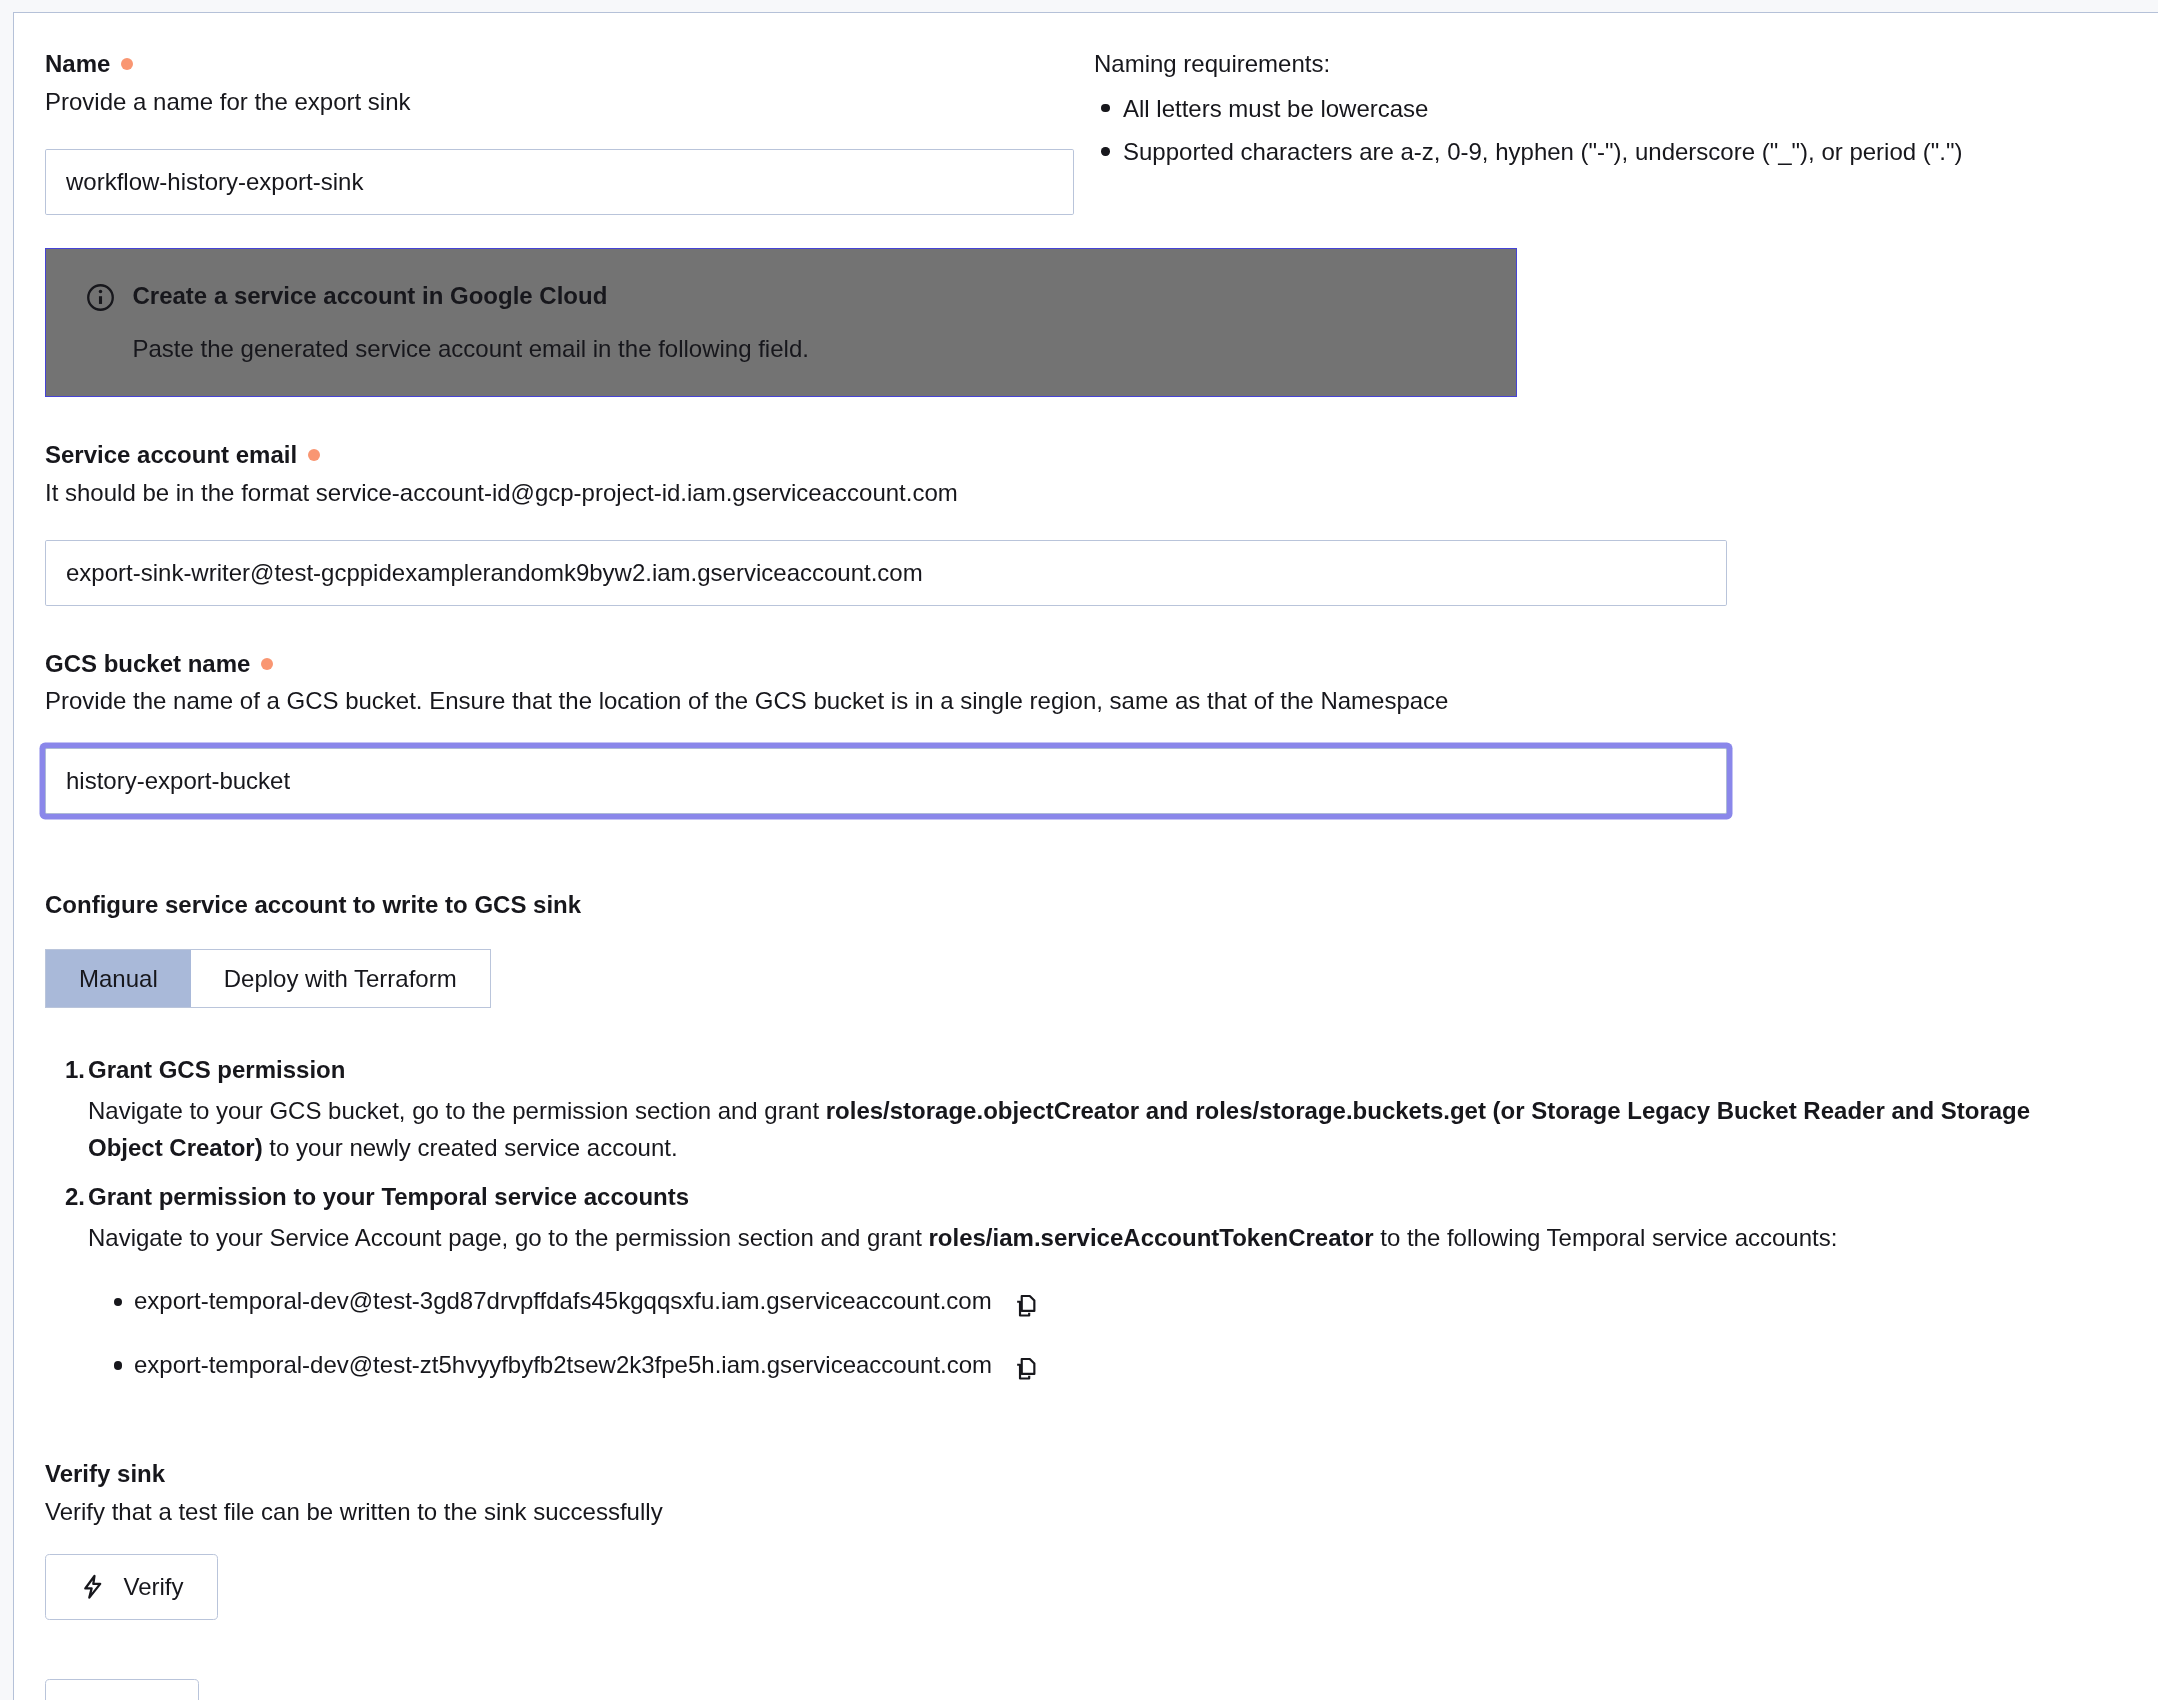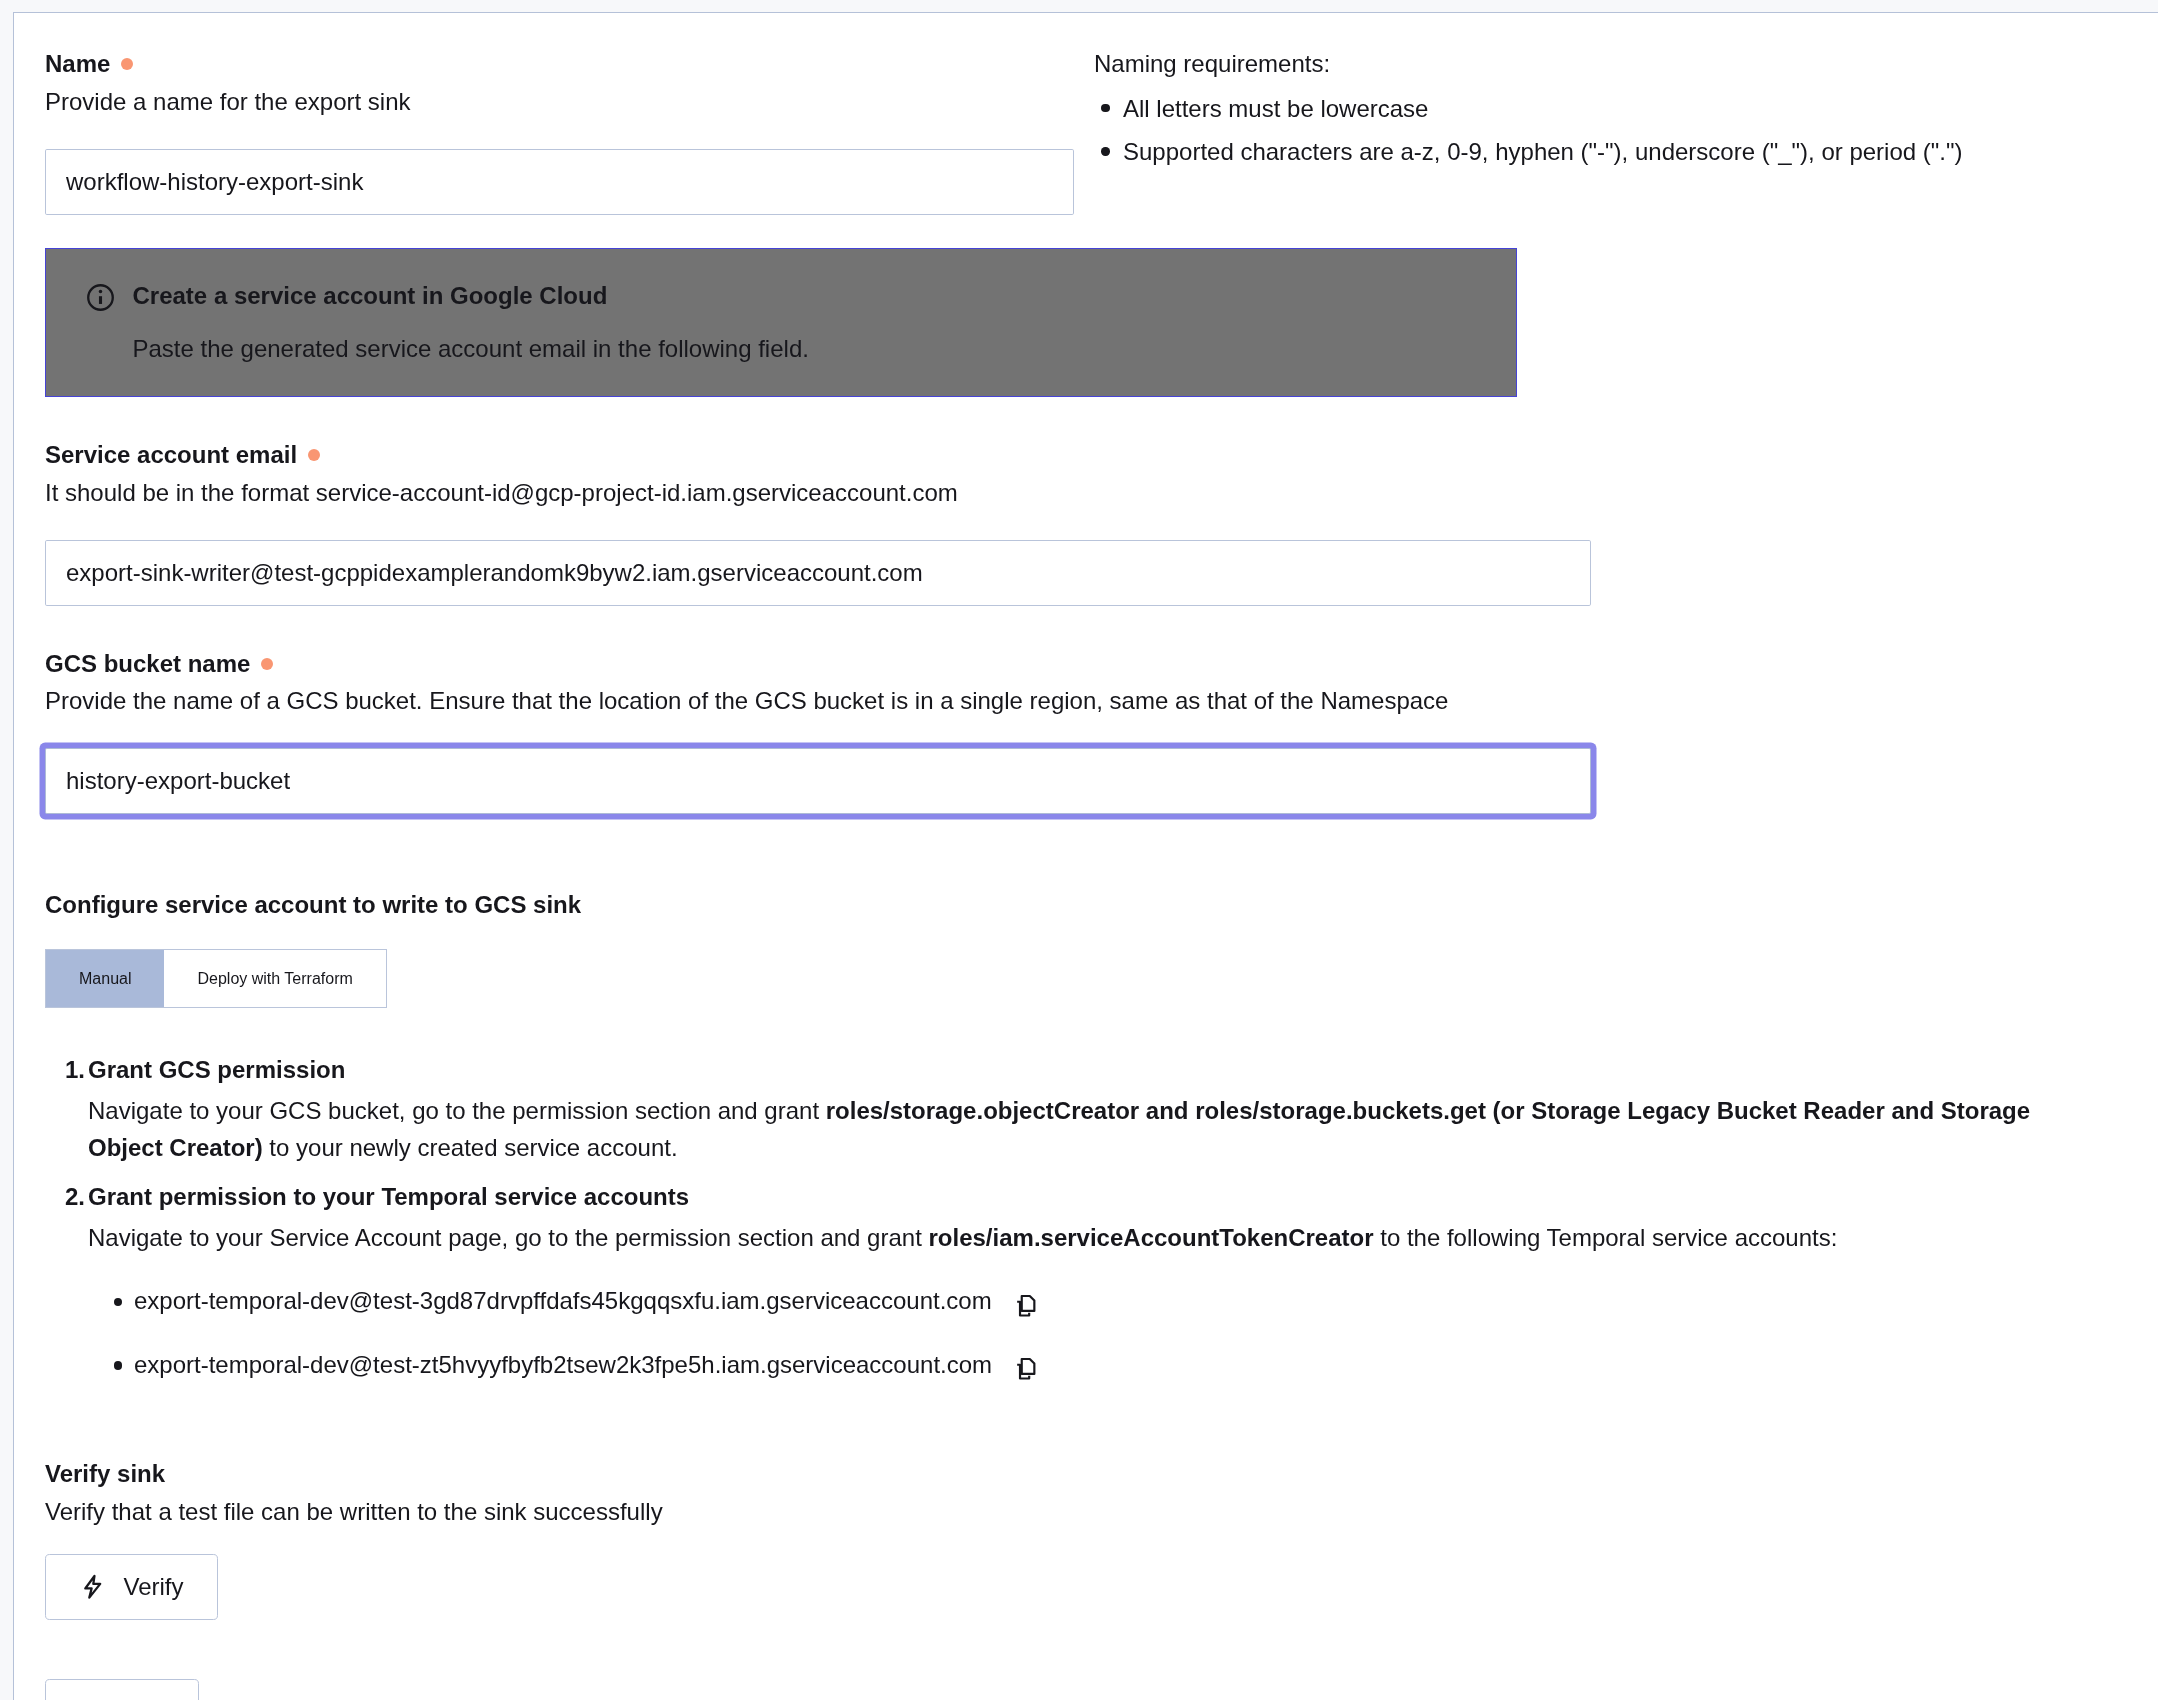--- a/index.html
+++ b/index.html
@@ -22,21 +22,21 @@
   .field-label { font-size: 24px; line-height: 36px; font-weight: bold; }
   .req-dot {
     width: 12px; height: 12px; border-radius: 50%;
     background: #f99672; display: inline-block;
   }
   .helper { font-size: 24px; line-height: 36px; margin-top: 1.8px; }
   input.text-input {
     display: block;
     margin-top: 29px;
     height: 66px;
-    width: 1546px;
+    width: 1682px;
     border: 1.8px solid #b9c4da;
     border-radius: 1.8px;
     background: #fff;
     font-family: "Liberation Sans", sans-serif;
     font-size: 24px;
     color: #17171c;
     padding: 0 20px;
     outline: none;
   }
   input.text-input.narrow { width: 1029px; }
@@ -79,21 +79,21 @@
   .tabs {
     margin-top: 26px;
     display: inline-flex;
     border: 1.8px solid #bac5db;
     background: #fff;
   }
   .tab {
     height: 57px;
     display: flex; align-items: center;
     padding: 0 33px;
-    font-size: 16px;
+    font-size: 24px;
     cursor: pointer;
     background: #fff;
     border: none;
     font-family: "Liberation Sans", sans-serif;
     color: #17171c;
   }
   .tab.selected { background: #a9b9d9; }
   .steps { margin-top: 44px; max-width: 2062px; }
   .step-title {
     display: flex;

